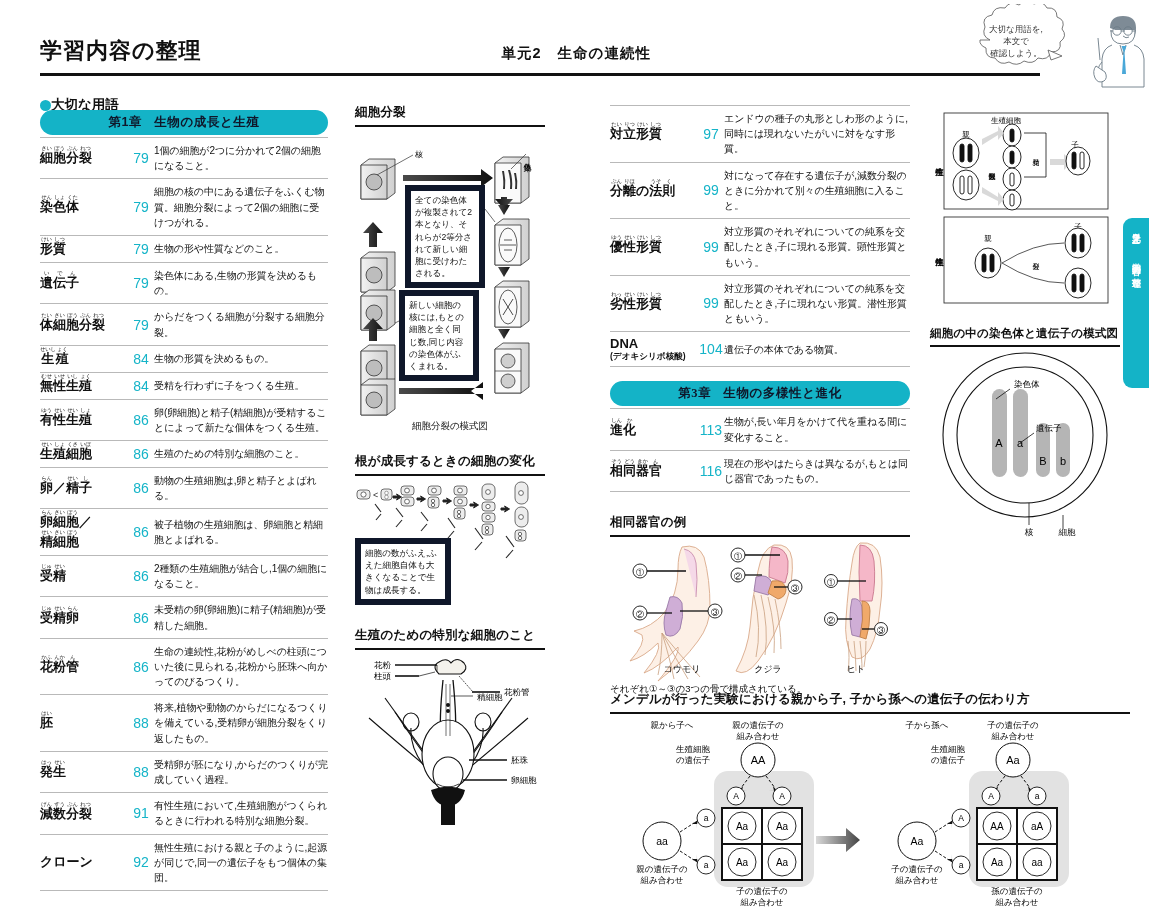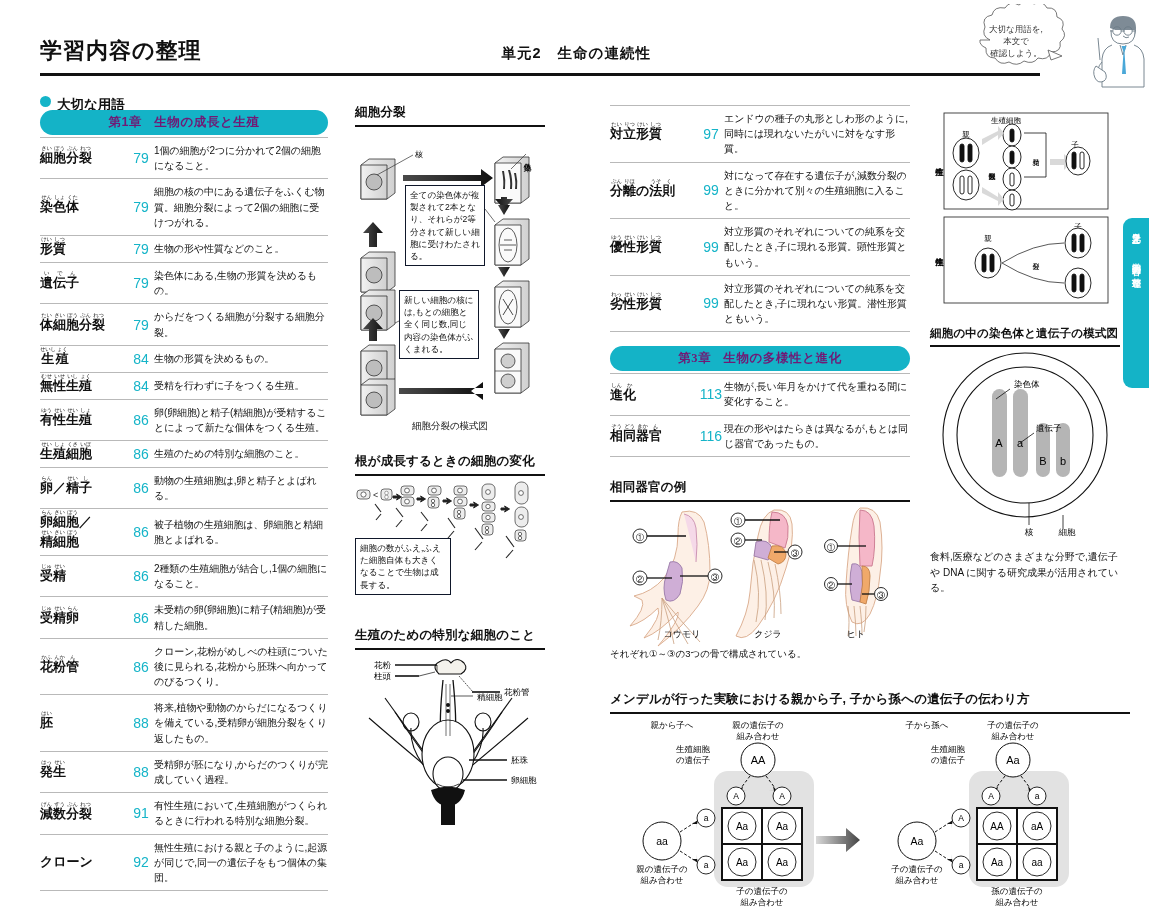--- a/index.html
+++ b/index.html
@@ -20,33 +20,33 @@
   .hdr-title { font-size:22px; font-weight:bold; letter-spacing:1px; }
   .hdr-unit { margin-left:300px; font-size:14.5px; font-weight:bold; letter-spacing:1px; }
   .hdr-unit .sp { display:inline-block; width:16px; }
   .hdr-rule { border-bottom:3px solid #111; }
 
   
   .teacher { position:absolute; left:960px; top:4px; width:185px; height:86px; }
   .bubble-txt { font-size:8.5px; line-height:1.45; text-align:center; color:#333; }
 
   
-  .sec-head { position:absolute; left:40px; top:96px; font-size:13.5px; font-weight:bold; display:flex; align-items:flex-start; gap:6px;}
+  .sec-head { position:absolute; left:40px; top:96px; font-size:13.5px; font-weight:bold; display:flex; align-items:center; }
   .dot { width:11px; height:11px; border-radius:50%; background:#15b4c8; display:inline-block; }
 
   
   .col { position:absolute; }
   .col1 { left:40px;  top:110px; width:288px; }
   .col2 { left:355px; top:104px; width:190px; }
   .col3 { left:610px; top:105px; width:300px; }
   .col4 { left:930px; top:105px; width:190px; }
 
   
   .pill {
-    background:#14b3c7; color:#701a75; border-radius:14px;
+    background:#14b3c7; color:#0f172a; border-radius:14px;
     height:25px; line-height:25px; text-align:center;
     font-size:12.5px; font-weight:bold; letter-spacing:.6px;
     margin-bottom:2px;
   }
   .pill .sp { display:inline-block; width:12px; }
 
   
   .vtab { width:100%; border-collapse:collapse; }
   .vtab tr { border-bottom:1px solid #b9b9b9; }
   .vtab tr:first-child { border-top:1px solid #b9b9b9; }
@@ -59,21 +59,21 @@
   .small-sub { font-size:8.6px; font-weight:bold; display:block; }
 
   
   .fig { margin-bottom:16px; }
   .fig-h { font-size:12.5px; font-weight:bold; padding-bottom:4px; border-bottom:2px solid #111; letter-spacing:.2px;}
   .fig-body { position:relative; }
   .fig-cap { font-size:9.5px; text-align:center; margin-top:3px; }
   .fig-note { font-size:10px; line-height:1.55; margin-top:5px; }
 
   .callout {
-    border:1px solid #0f172a; background:#fff;
+    border:6px solid #0f172a; background:#fff;
     font-size:8.6px; line-height:1.42; padding:3px 4px;
     position:absolute;
   }
 
   
   .sidetab {
     position:absolute; right:0; top:218px; width:26px; height:170px;
     background:#14b3c7; border-radius:9px 0 0 9px; color:#fff;
     writing-mode:vertical-rl; text-orientation:upright;
     font-size:9px; font-weight:bold; letter-spacing:1px;
@@ -202,21 +202,21 @@
             <td class="vt-def">2種類の生殖細胞が結合し,1個の細胞になること。</td>
           </tr>
           <tr>
             <td class="vt-term"><ruby>受<rt>じゅ</rt></ruby><ruby>精<rt>せい</rt></ruby><ruby>卵<rt>らん</rt></ruby></td>
             <td class="vt-page">86</td>
             <td class="vt-def">未受精の卵(卵細胞)に精子(精細胞)が受精した細胞。</td>
           </tr>
           <tr>
             <td class="vt-term"><ruby>花<rt>かふ</rt></ruby><ruby>粉<rt>んか</rt></ruby><ruby>管<rt>ん</rt></ruby></td>
             <td class="vt-page">86</td>
-            <td class="vt-def">クローン,花粉がめしべの柱頭についた後に見られる,花粉から胚珠へ向かってのびるつくり。</td>
+            <td class="vt-def">生命の連続性,花粉がめしべの柱頭についた後に見られる,花粉から胚珠へ向かってのびるつくり。</td>
           </tr>
           <tr>
             <td class="vt-term"><ruby>胚<rt>はい</rt></ruby></td>
             <td class="vt-page">88</td>
             <td class="vt-def">将来,植物や動物のからだになるつくりを備えている,受精卵が細胞分裂をくり返したもの。</td>
           </tr>
           <tr>
             <td class="vt-term"><ruby>発<rt>はっ</rt></ruby><ruby>生<rt>せい</rt></ruby></td>
             <td class="vt-page">88</td>
             <td class="vt-def">受精卵が胚になり,からだのつくりが完成していく過程。</td>
@@ -540,20 +540,25 @@
           <tr>
             <td class="vt-term"><ruby>優<rt>ゆう</rt></ruby><ruby>性<rt>せい</rt></ruby><ruby>形<rt>けい</rt></ruby><ruby>質<rt>しつ</rt></ruby></td>
             <td class="vt-page">99</td>
             <td class="vt-def">対立形質のそれぞれについての純系を交配したとき,子に現れる形質。顕性形質ともいう。</td>
           </tr>
           <tr>
             <td class="vt-term"><ruby>劣<rt>れっ</rt></ruby><ruby>性<rt>せい</rt></ruby><ruby>形<rt>けい</rt></ruby><ruby>質<rt>しつ</rt></ruby></td>
             <td class="vt-page">99</td>
             <td class="vt-def">対立形質のそれぞれについての純系を交配したとき,子に現れない形質。潜性形質ともいう。</td>
           </tr>
+          <tr>
+            <td class="vt-term">DNA<span class="small-sub">(デオキシリボ核酸)</span></td>
+            <td class="vt-page">104</td>
+            <td class="vt-def">遺伝子の本体である物質。</td>
+          </tr>
         </tbody>
     </table>
 
     <div class="pill" style="margin-top:14px;font-family:Liberation Serif, serif;">
       <span>第3章</span><span class="sp"></span><span>生物の多様性と進化</span>
     </div>
     <table class="vtab">
       <tbody id="ch3-body">
           <tr>
             <td class="vt-term"><ruby>進<rt>しん</rt></ruby><ruby>化<rt>か</rt></ruby></td>
@@ -746,21 +751,20 @@
           </g>
           <text x="84" y="40" font-size="8.5" font-family="'Liberation Sans',sans-serif">染色体</text>
           <text x="106" y="84" font-size="8.5" font-family="'Liberation Sans',sans-serif">遺伝子</text>
           <text x="99" y="188" font-size="8.5" text-anchor="middle" font-family="'Liberation Sans',sans-serif">核</text>
           <text x="137" y="188" font-size="8.5" text-anchor="middle" font-family="'Liberation Sans',sans-serif">細胞</text>
         </svg>
       </div>
     </div>
 
     <div class="fig" style="margin-top:-4px;">
-      <div class="fig-note">食料,医療などのさまざまな分野で,遺伝子や DNA に関する研究成果が活用されている。</div>
     </div>
   </div>
 
   <div style="position:absolute; left:610px; top:691px; width:520px;">
     <div class="fig-h" style="font-size:12.5px;">メンデルが行った実験における親から子, 子から孫への遺伝子の伝わり方</div>
     <div class="fig-body" style="height:195px;">
       <svg width="520" height="195" viewBox="0 0 520 195">
 
         <g>
           <text x="62" y="14" font-size="8.5" text-anchor="middle" font-family="'Liberation Sans',sans-serif">親から子へ</text>

